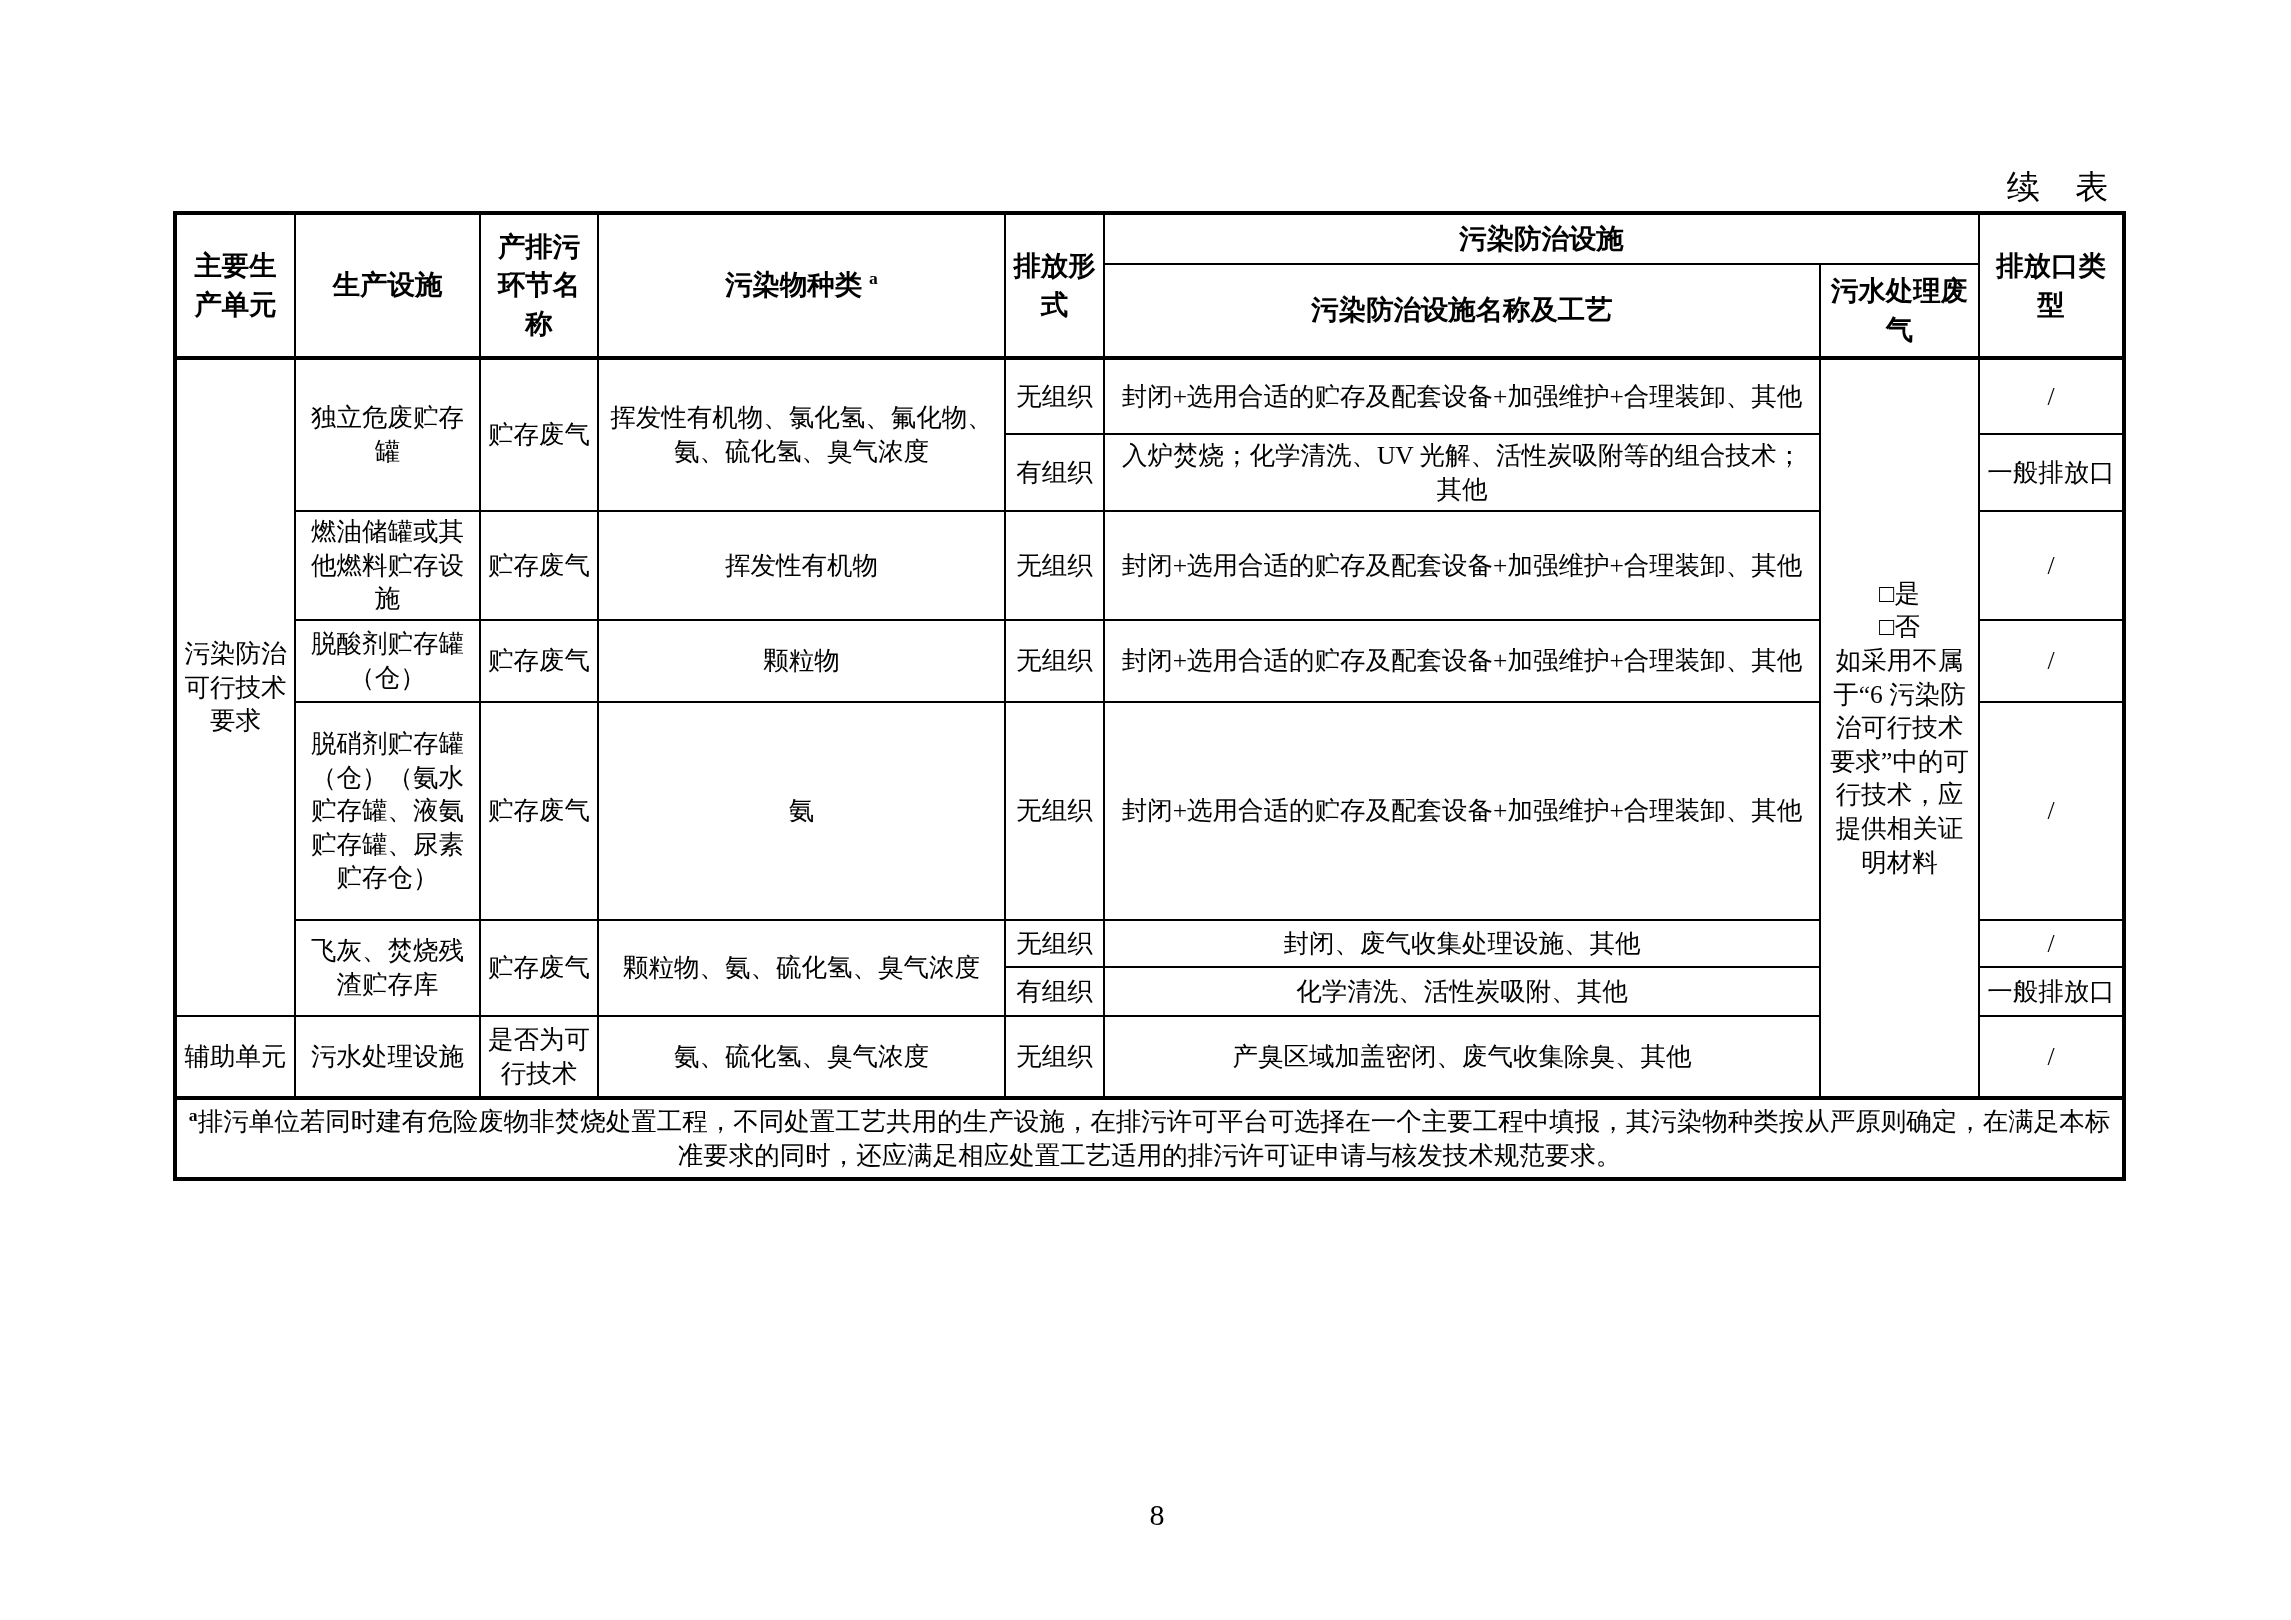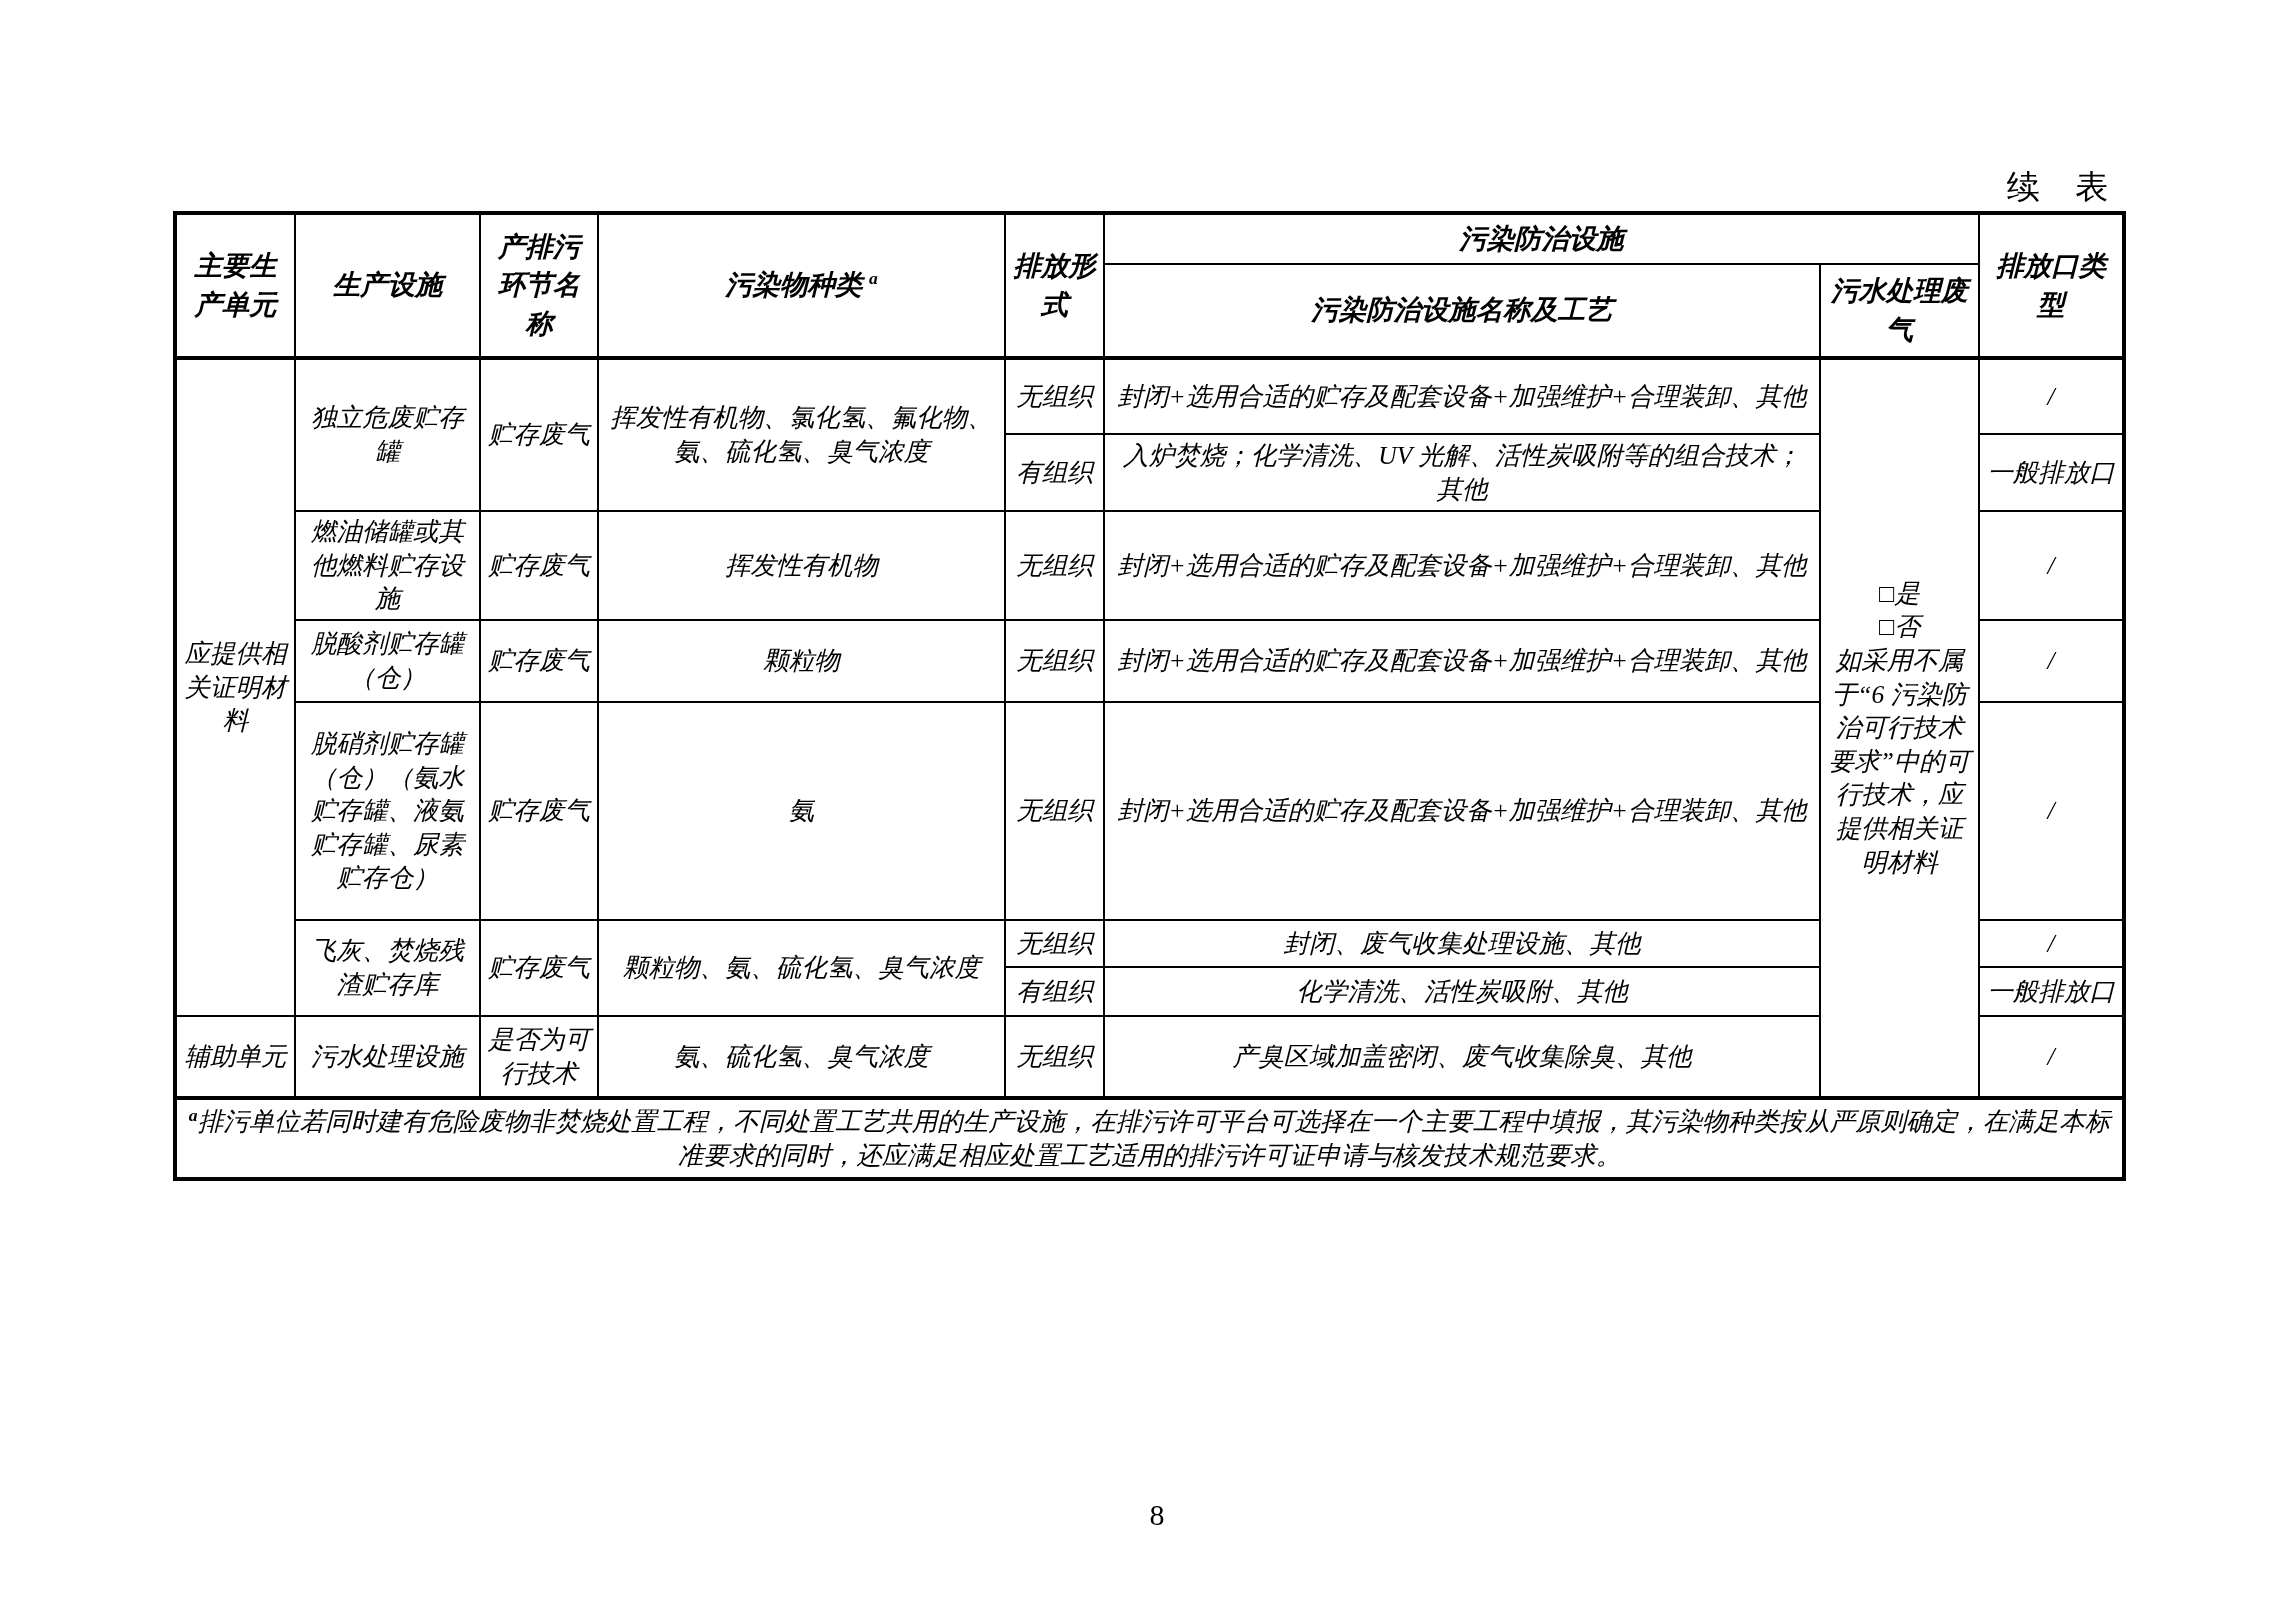--- a/index.html
+++ b/index.html
@@ -19,21 +19,20 @@
     letter-spacing:13.7px;
     color:#000;
   }
   table.main{
     position:absolute;
     left:173px;top:211px;
     width:1952px;
     border-collapse:collapse;
     table-layout:fixed;
     border:4.9px solid #000;
-    font-style:italic;
   }
   table.main th, table.main td{
     border:2px solid #000;
     padding:2px 6.9px;
     text-align:center;
     vertical-align:middle;
     font-size:25.5px;
     line-height:1.32;
     word-break:break-all;
     overflow:hidden;
@@ -93,21 +92,21 @@
       <th rowspan="2" class="hb">排放形式</th>
       <th colspan="2">污染防治设施</th>
       <th rowspan="2" class="hb">排放口类型</th>
     </tr>
     <tr style="height:94px">
       <th class="hb">污染防治设施名称及工艺</th>
       <th class="hb">污水处理废气</th>
     </tr>
 
     <tr style="height:76px">
-      <td rowspan="7">应提供相关证明材料</td>
+      <td rowspan="7">污染防治可行技术要求</td>
       <td rowspan="2">独立危废贮存罐</td>
       <td rowspan="2">贮存废气</td>
       <td rowspan="2">挥发性有机物、氯化氢、氟化物、氨、硫化氢、臭气浓度</td>
       <td>无组织</td>
       <td>封闭+选用合适的贮存及配套设备+加强维护+合理装卸、其他</td>
       <td rowspan="8" class="feas">
         <div>□是</div>
         <div>□否</div>
         <div>如采用不属于“6 污染防治可行技术要求”中的可行技术，应提供相关证明材料</div>
       </td>

